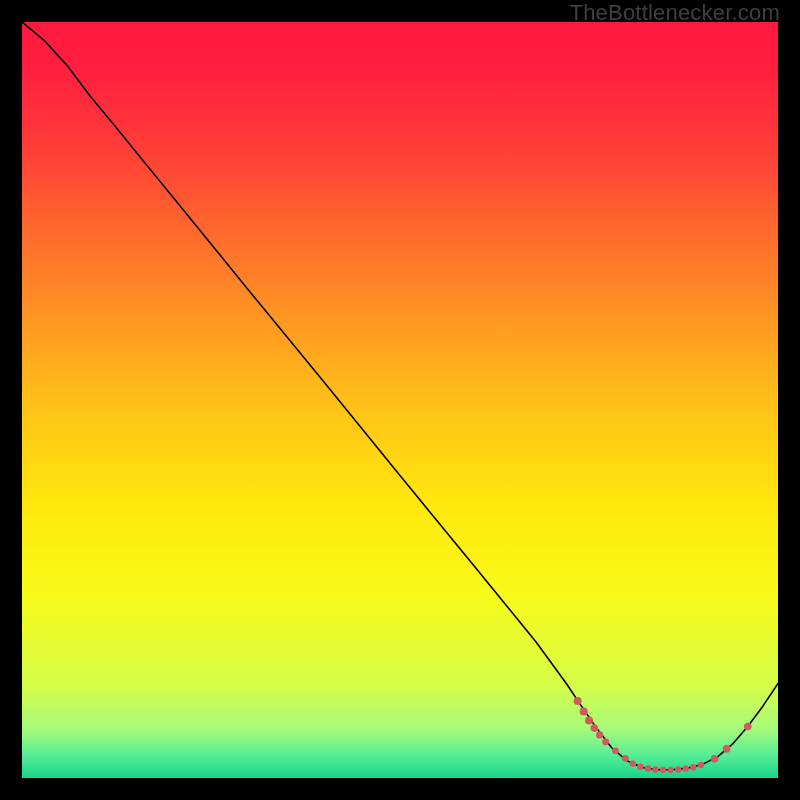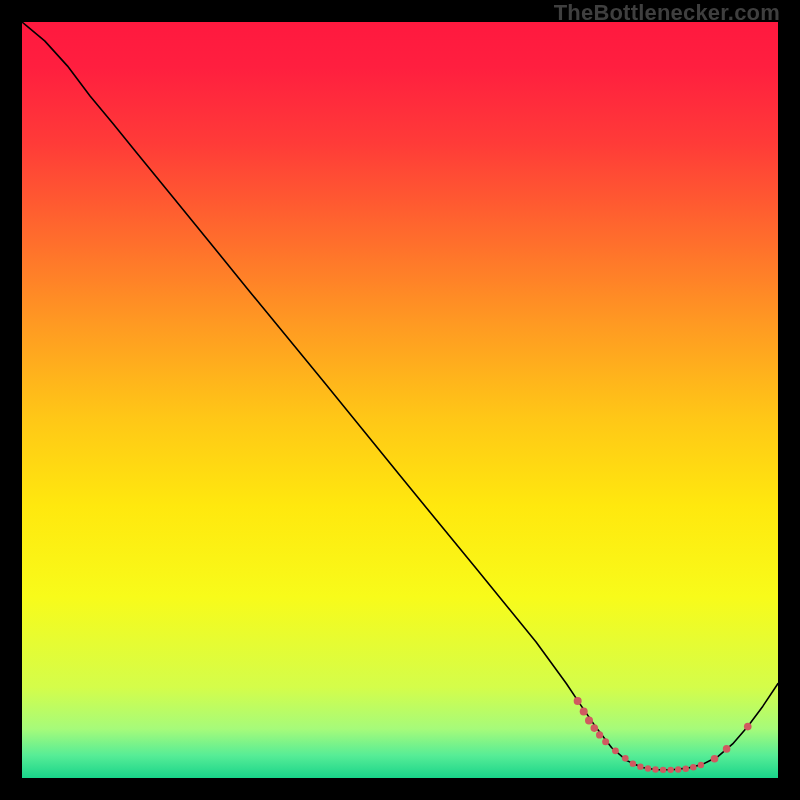--- a/index.html
+++ b/index.html
@@ -29,21 +29,21 @@
     display: block;
     width: 756px;
     height: 756px;
   }
   .watermark {
     position: absolute;
     top: 0px;
     right: 20px;
     color: #3f3f3f;
     font-size: 22px;
-    font-weight: 700;
+    font-weight: 400;
     letter-spacing: 0.2px;
     user-select: none;
   }
 </style>
 </head>
 <body>
 
 <div class="stage">
 
   <div class="watermark">TheBottlenecker.com</div>

